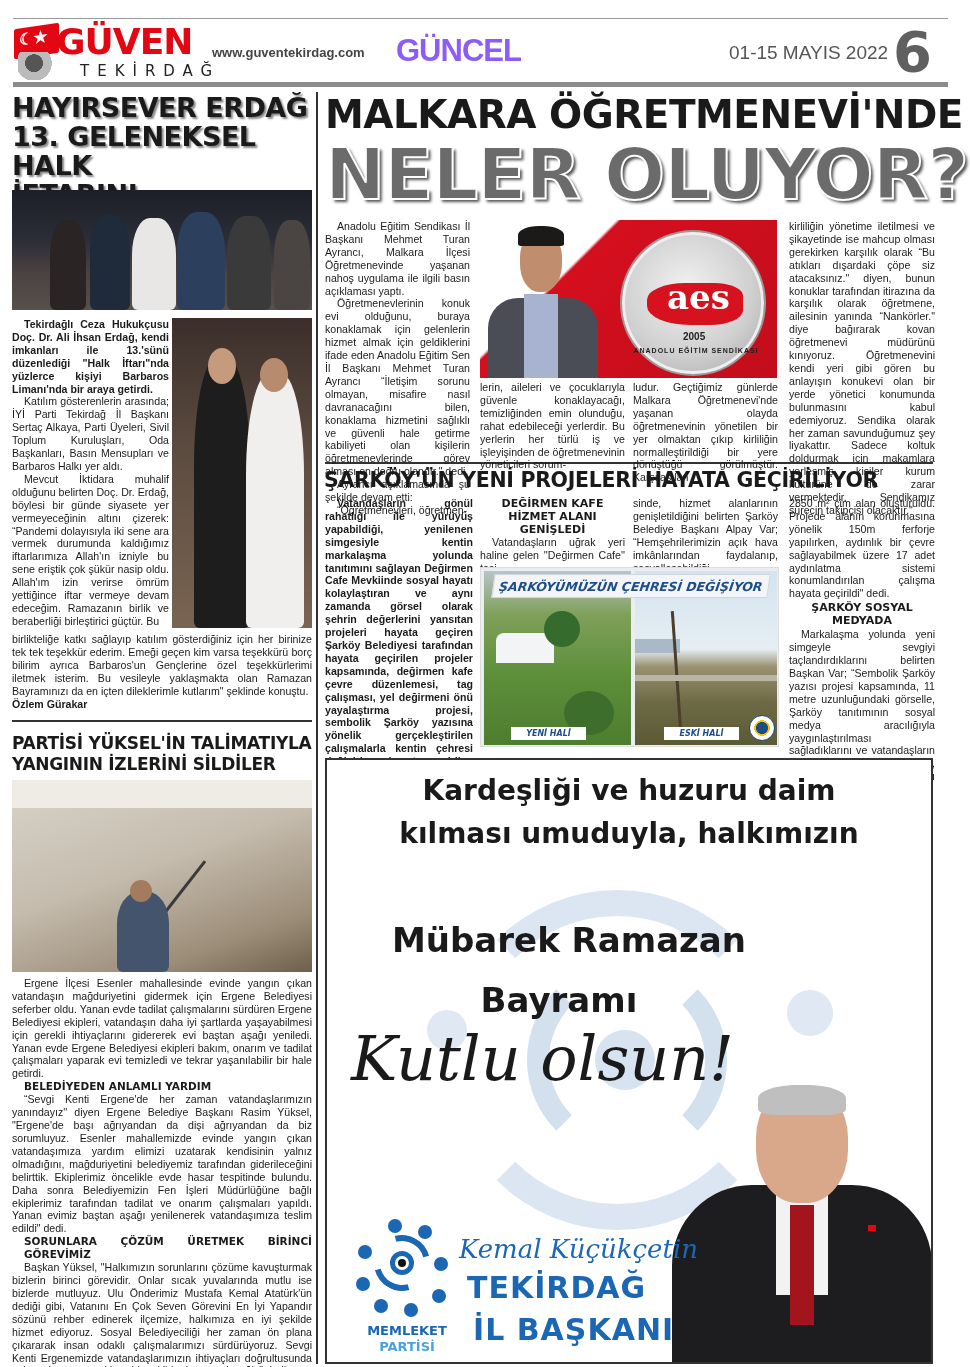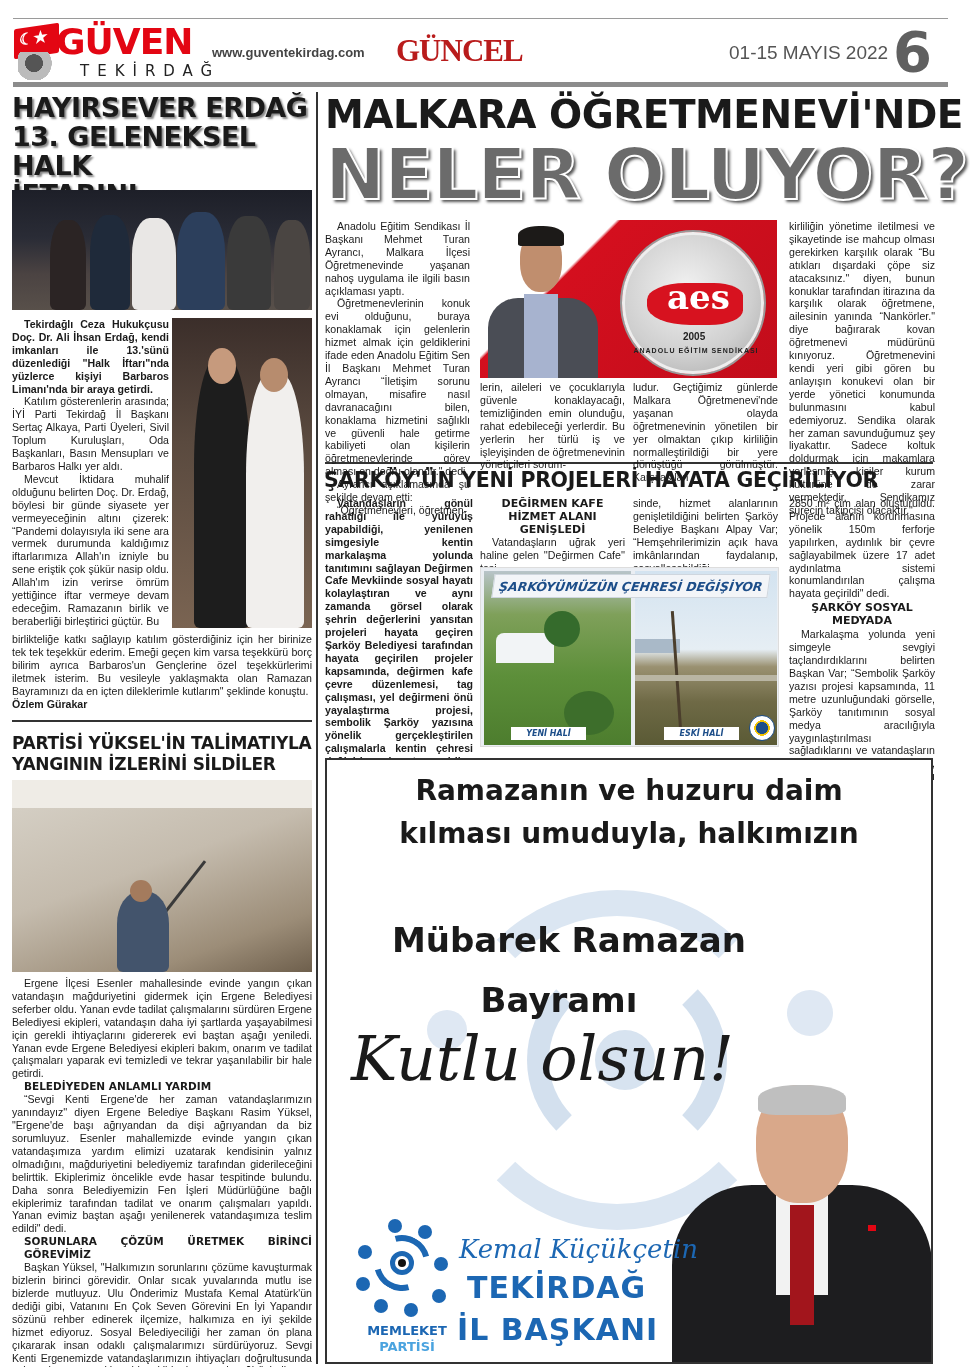--- a/index.html
+++ b/index.html
@@ -8,21 +8,21 @@
   
   .top-rule { left: 13px; top: 18px; width: 935px; height: 1px; background: #9a9a9a; }
   .bottom-rule { left: 13px; top: 82px; width: 935px; height: 5px; background: #8c8c8c; }
   .logo { left: 14px; top: 22px; width: 195px; height: 60px; }
   .logo-flag { position: absolute; left: 0; top: 4px; width: 45px; height: 30px; background: #e30613; transform: skewY(-8deg); border-radius: 2px; }
   .logo-flag::after { content: "☾★"; position: absolute; left: 5px; top: 2px; color: #fff; font-size: 16px; font-weight: bold; }
   .logo-head { position: absolute; left: 4px; top: 30px; width: 40px; height: 28px; background: radial-gradient(circle at 40% 40%, #555 0 30%, #bbb 31% 60%, transparent 61%); }
   .logo-word { position: absolute; left: 42px; top: 0px; font-family: "DejaVu Sans", sans-serif; font-weight: 900; font-size: 36px; color: #e30613; letter-spacing: -1px; line-height: 40px; }
   .logo-sub { position: absolute; left: 66px; top: 40px; font-family: "DejaVu Sans", sans-serif; font-size: 15px; letter-spacing: 8px; color: #222; line-height: 18px; }
   .site-url { left: 212px; top: 45px; font-size: 13px; font-weight: bold; color: #444; }
-  .section-title { left: 396px; top: 33px; font-family: Liberation Serif, serif; font-weight: 900; font-size: 31px; color: #b91c1c; letter-spacing: -1px; }
+  .section-title { left: 396px; top: 33px; font-family: Liberation Sans, sans-serif; font-weight: 900; font-size: 31px; color: #8b5cf6; letter-spacing: -1px; }
   .issue-date { left: 729px; top: 42px; font-size: 19px; color: #555; }
   .page-no { left: 893px; top: 22px; font-family: "DejaVu Sans", sans-serif; font-weight: 900; font-size: 56px; color: #606060; line-height: 60px; }
   
   .vdiv { background: #333; width: 2px; }
   .hdiv { background: #333; height: 2px; }
   
   .hl-left { left: 12px; top: 93px; width: 300px; font-family: "DejaVu Sans", sans-serif; font-weight: 900; font-size: 27px; line-height: 29px; color: #1a1a1a; text-shadow: 2px 2px 2px #888; letter-spacing: -0.5px; }
   .hl-malkara-1 { left: 325px; top: 93px; font-family: "DejaVu Sans", sans-serif; font-weight: 900; font-size: 39px; color: #1a1a1a; letter-spacing: -0.5px; line-height: 44px; }
   .hl-malkara-2 { left: 325px; top: 134px; font-family: "DejaVu Sans", sans-serif; font-weight: 900; font-size: 72px; color: #6b6b6b; letter-spacing: -1px; line-height: 80px; -webkit-text-stroke: 2px #fff; text-shadow: 3px 3px 3px #555; }
   .body-text { font-size: 10.6px; line-height: 12.9px; text-align: justify; color: #1a1a1a; }
@@ -199,21 +199,21 @@
 </div>
 
 <div class="abs ad">
 
   <div class="ad-swirl" style="left:120px; top:130px; width:340px; height:340px; border:26px solid #dbe6f2; border-color:#dbe6f2 transparent #dbe6f2 transparent;"></div>
   <div class="ad-swirl" style="left:200px; top:200px; width:200px; height:200px; border:22px solid #d3e0ee; border-color:transparent #d3e0ee transparent #d3e0ee;"></div>
   <div class="ad-swirl" style="left:268px; top:270px; width:60px; height:60px; background:#d7e3f0;"></div>
   <div class="ad-swirl" style="left:100px; top:250px; width:40px; height:40px; background:#dfe8f3;"></div>
   <div class="ad-swirl" style="left:460px; top:230px; width:46px; height:46px; background:#dfe8f3;"></div>
 
-  <div class="ad-line" style="top:14px; font-size:28px;">Ramazanın ve huzuru daim</div>
+  <div class="ad-line" style="top:14px; font-size:28px;">Kardeşliği ve huzuru daim</div>
   <div class="ad-line" style="top:57px; font-size:28px;">kılması umuduyla, halkımızın</div>
   <div class="ad-line" style="top:160px; font-size:34px; left:-60px;">Mübarek Ramazan</div>
   <div class="ad-line" style="top:220px; font-size:34px; left:-70px;">Bayramı</div>
   <div class="ad-script" style="left:24px; top:262px; font-size:62px;text-align:center;">Kutlu olsun!</div>
 
   <div class="ad-person" style="left:345px; top:325px; width:260px; height:279px;">
     <div style="position:absolute; left:0; top:100px; width:260px; height:180px; background:#1d1d1f; border-radius:80px 80px 0 0;"></div>
     <div style="position:absolute; left:104px; top:110px; width:52px; height:100px; background:#f2f2f2;"></div>
     <div style="position:absolute; left:118px; top:120px; width:24px; height:120px; background:#a2151c;"></div>
     <div style="position:absolute; left:84px; top:0px; width:92px; height:118px; background:#d9a88a; border-radius:45%;"></div>
@@ -232,14 +232,14 @@
     <div class="mp-dot" style="left:52px; top:88px; width:14px; height:14px;"></div>
     <div class="mp-arc" style="left:22px; top:20px; width:56px; height:56px; transform:rotate(30deg);"></div>
     <div class="mp-arc" style="left:22px; top:20px; width:56px; height:56px; transform:rotate(210deg);"></div>
     <div class="mp-dot" style="left:38px; top:36px; width:24px; height:24px; background:#fff; border:5px solid #1c67b3;"></div>
     <div class="mp-dot" style="left:46px; top:44px; width:8px; height:8px; background:#111;"></div>
     <div style="position:absolute; left:-5px; top:108px; width:120px; text-align:center; font-family:'DejaVu Sans',sans-serif; font-weight:900; font-size:13px; color:#1c67b3;">MEMLEKET</div>
     <div style="position:absolute; left:-5px; top:124px; width:120px; text-align:center; font-family:'DejaVu Sans',sans-serif; font-weight:900; font-size:13px; color:#4aa3df;">PARTİSİ</div>
   </div>
   <div class="ad-script" style="left:132px; top:474px; font-size:26px; color:#1c67b3;">Kemal Küçükçetin</div>
   <div style="position:absolute; left:140px; top:510px; font-family:'DejaVu Sans',sans-serif; font-weight:900; font-size:30px; color:#1c67b3; letter-spacing:1px;">TEKİRDAĞ</div>
-  <div style="position:absolute; left:130px; top:552px; font-family:'DejaVu Sans',sans-serif; font-weight:900; font-size:30px; color:#1c67b3; letter-spacing:1px;">İL BAŞKANI</div>
+  <div style="position:absolute; left:146px; top:552px; font-family:'DejaVu Sans',sans-serif; font-weight:900; font-size:30px; color:#1c67b3; letter-spacing:1px;">İL BAŞKANI</div>
 </div>
 
 </body></html>

